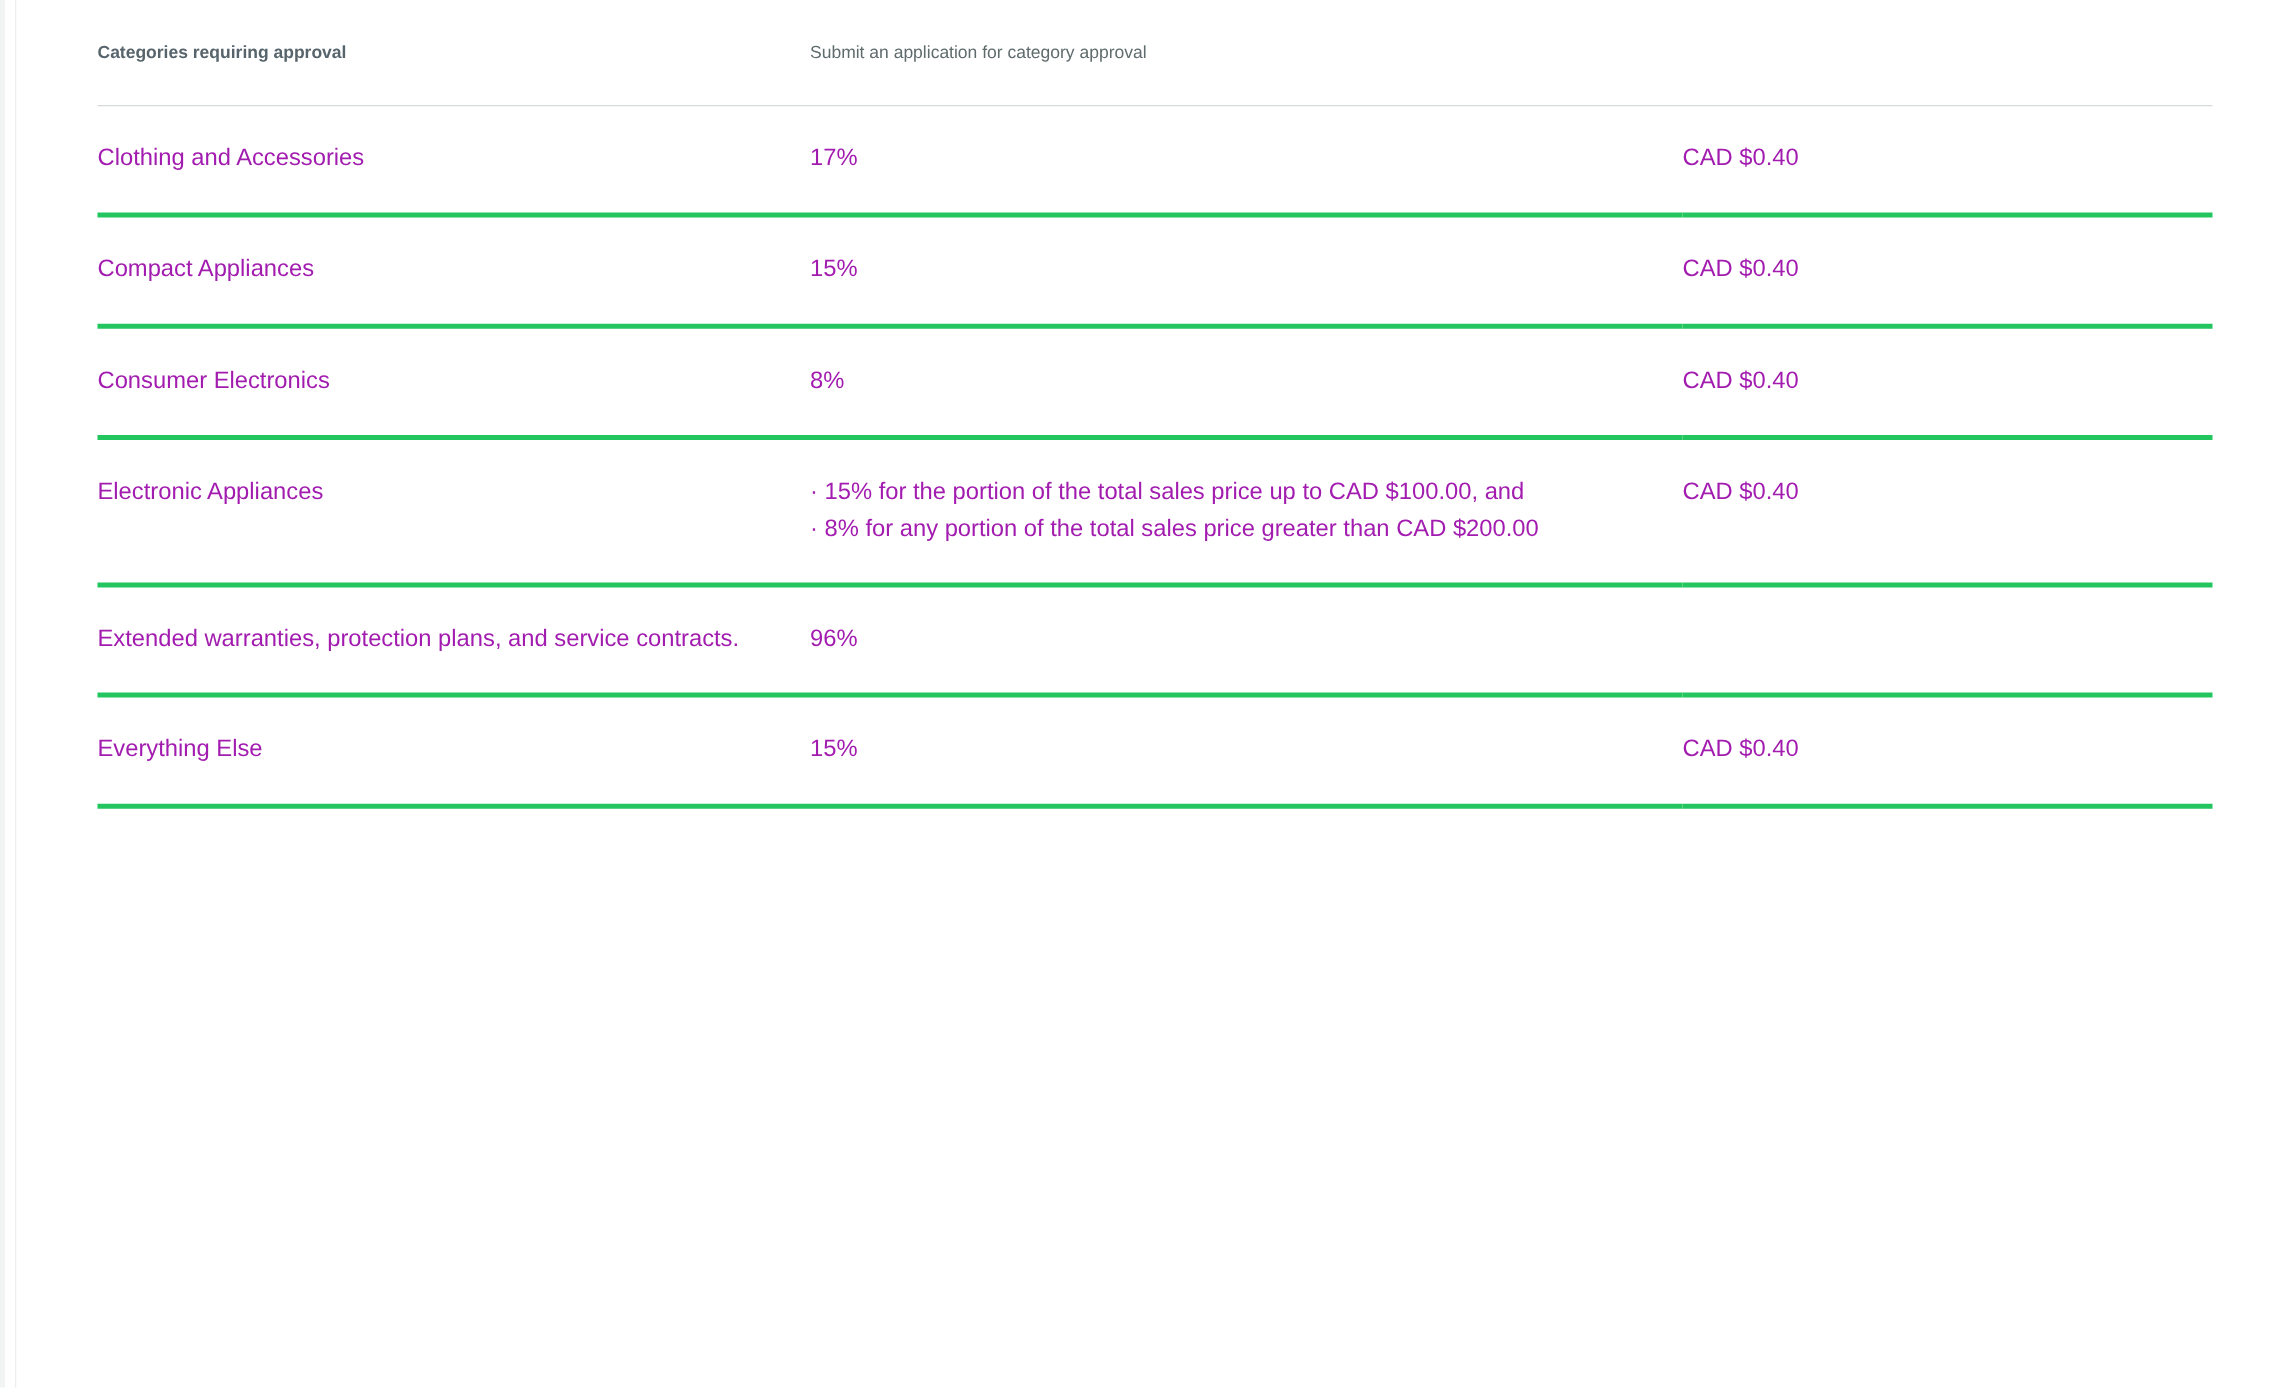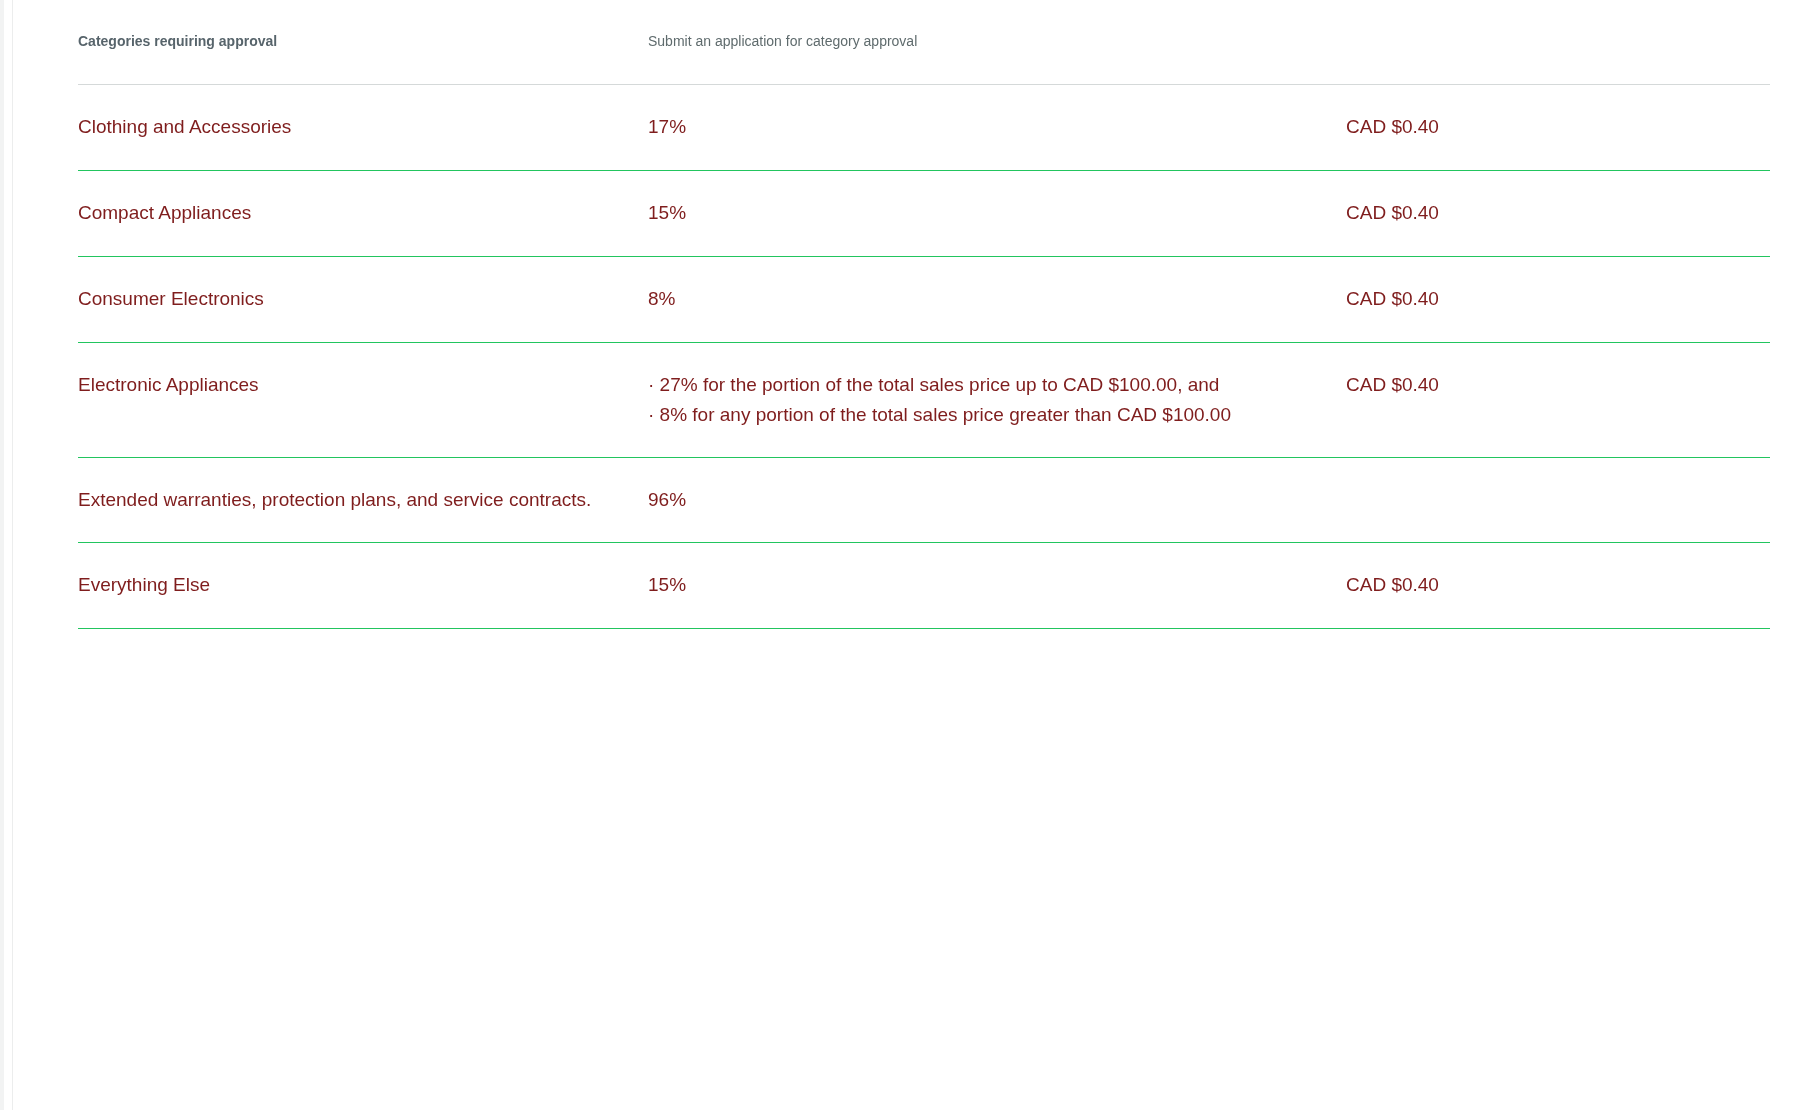--- a/index.html
+++ b/index.html
@@ -63,23 +63,23 @@
   }
   table.fee-table th.col-fee {
     font-weight: normal;
     color: #5f6b6d;
     margin-left: 20px;
   }
   table.fee-table td {
     font-size: 19px;
     line-height: 30px;
     font-weight: normal;
-    color: #7f1d1d;
+    color: #a21caf;
     padding: 27px 0 28px 0;
-    border-bottom: 1px solid #22c55e;
+    border-bottom: 4px solid #22c55e;
     vertical-align: top;
     margin-left: 35px;
   }
   table.fee-table tr.row-tall td {
     padding-top: 27px;
     padding-bottom: 27px;
   }
   .cell-line {
     display: block;
   }
@@ -126,22 +126,22 @@
           <tr>
             <td>Consumer Electronics</td>
             <td>
               <span class="cell-line">8%</span>
             </td>
             <td>CAD $0.40</td>
           </tr>
           <tr class="row-tall">
             <td>Electronic Appliances</td>
             <td>
-              <span class="cell-line">· 27% for the portion of the total sales price up to CAD $100.00, and</span>
-              <span class="cell-line">· 8% for any portion of the total sales price greater than CAD $100.00</span>
+              <span class="cell-line">· 15% for the portion of the total sales price up to CAD $100.00, and</span>
+              <span class="cell-line">· 8% for any portion of the total sales price greater than CAD $200.00</span>
             </td>
             <td>CAD $0.40</td>
           </tr>
           <tr class="row-tall">
             <td>Extended warranties, protection plans, and service contracts.</td>
             <td>
               <span class="cell-line">96%</span>
             </td>
             <td></td>
           </tr>

